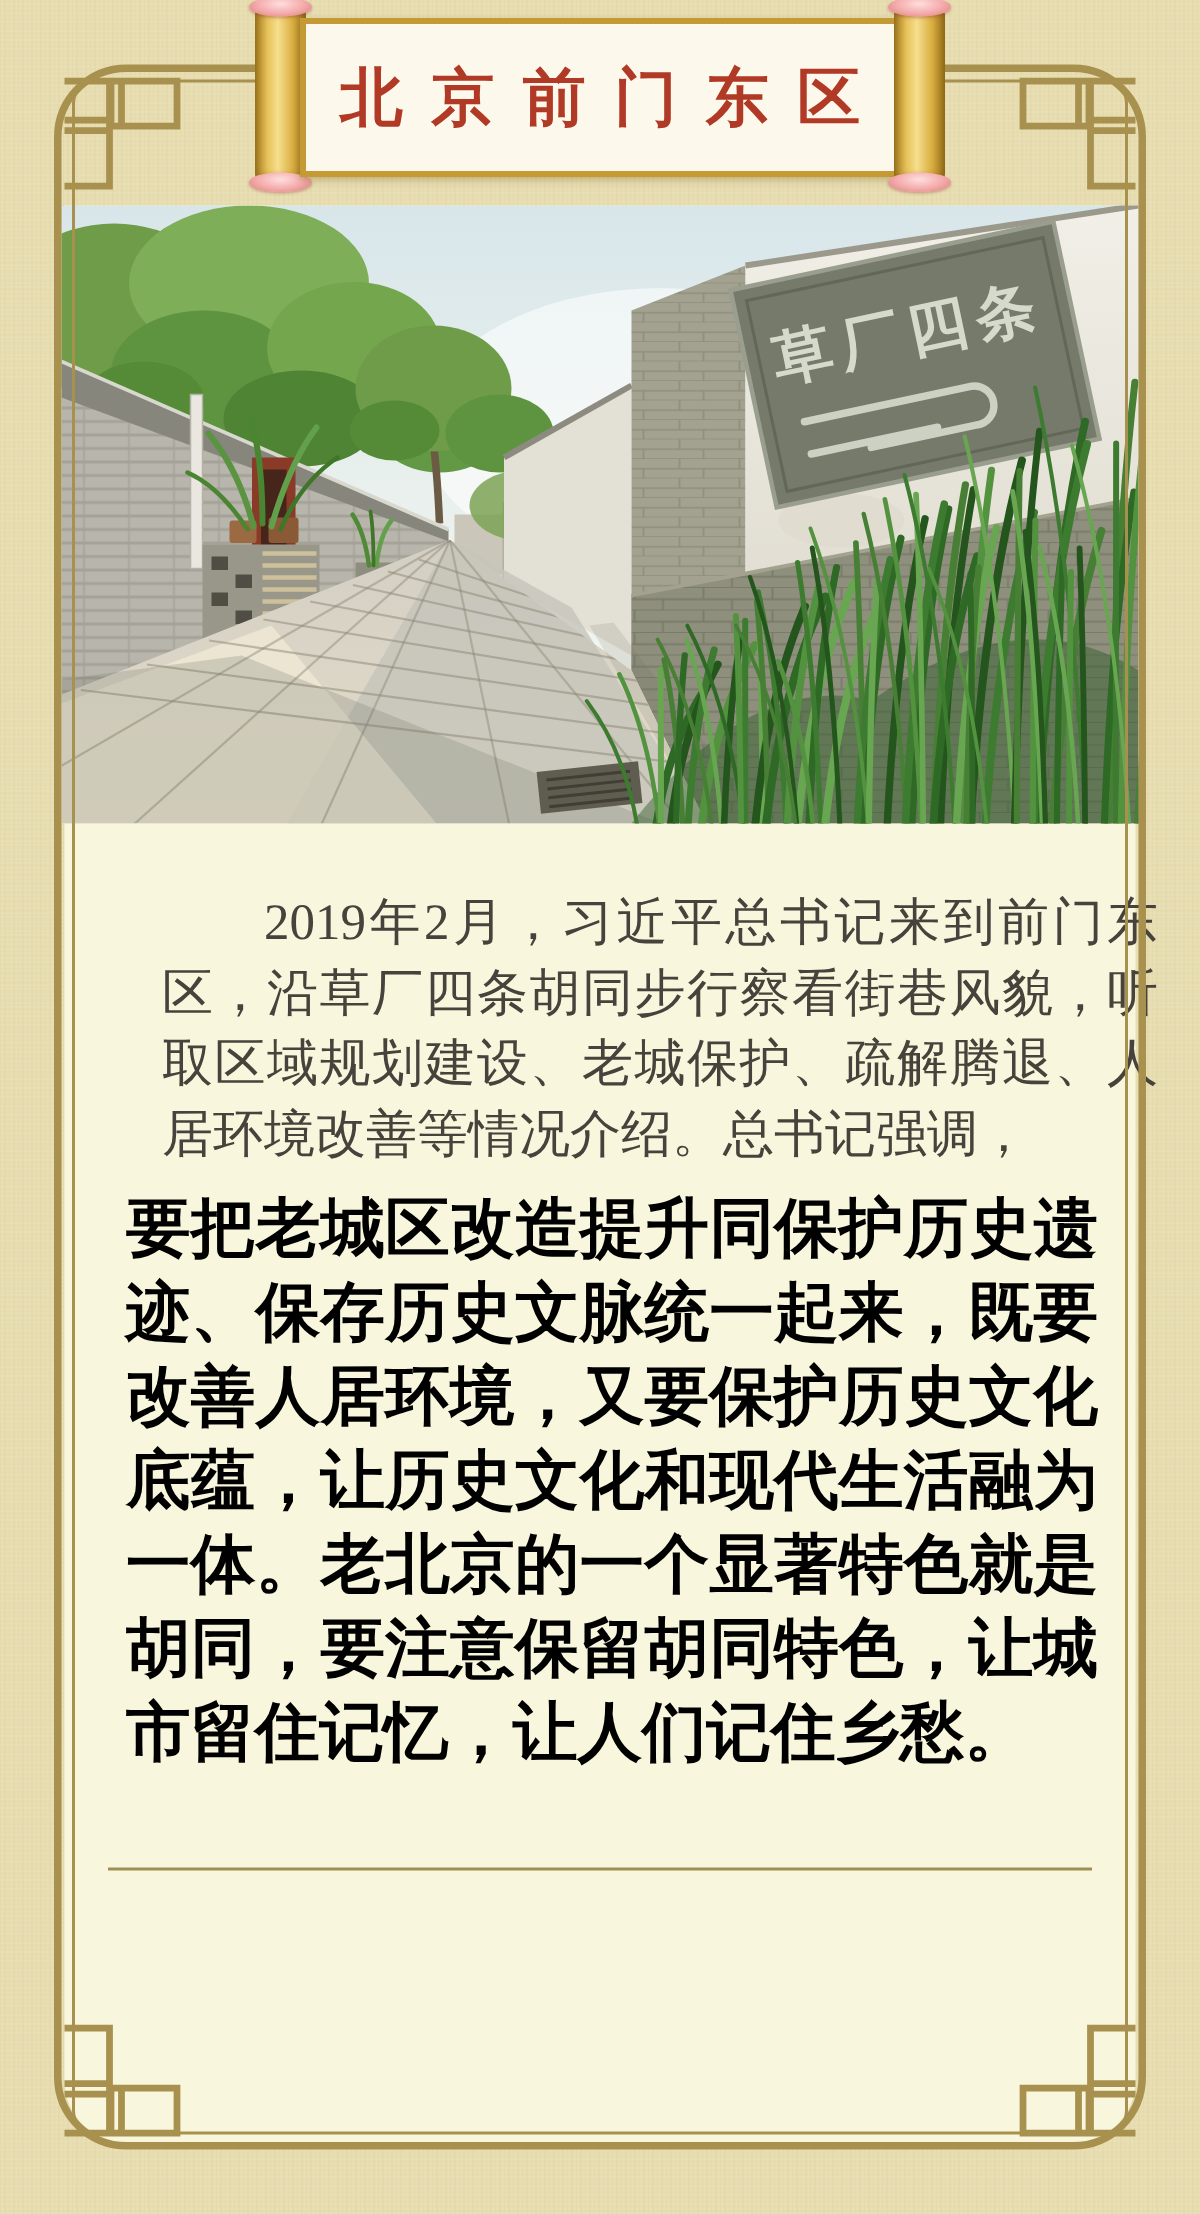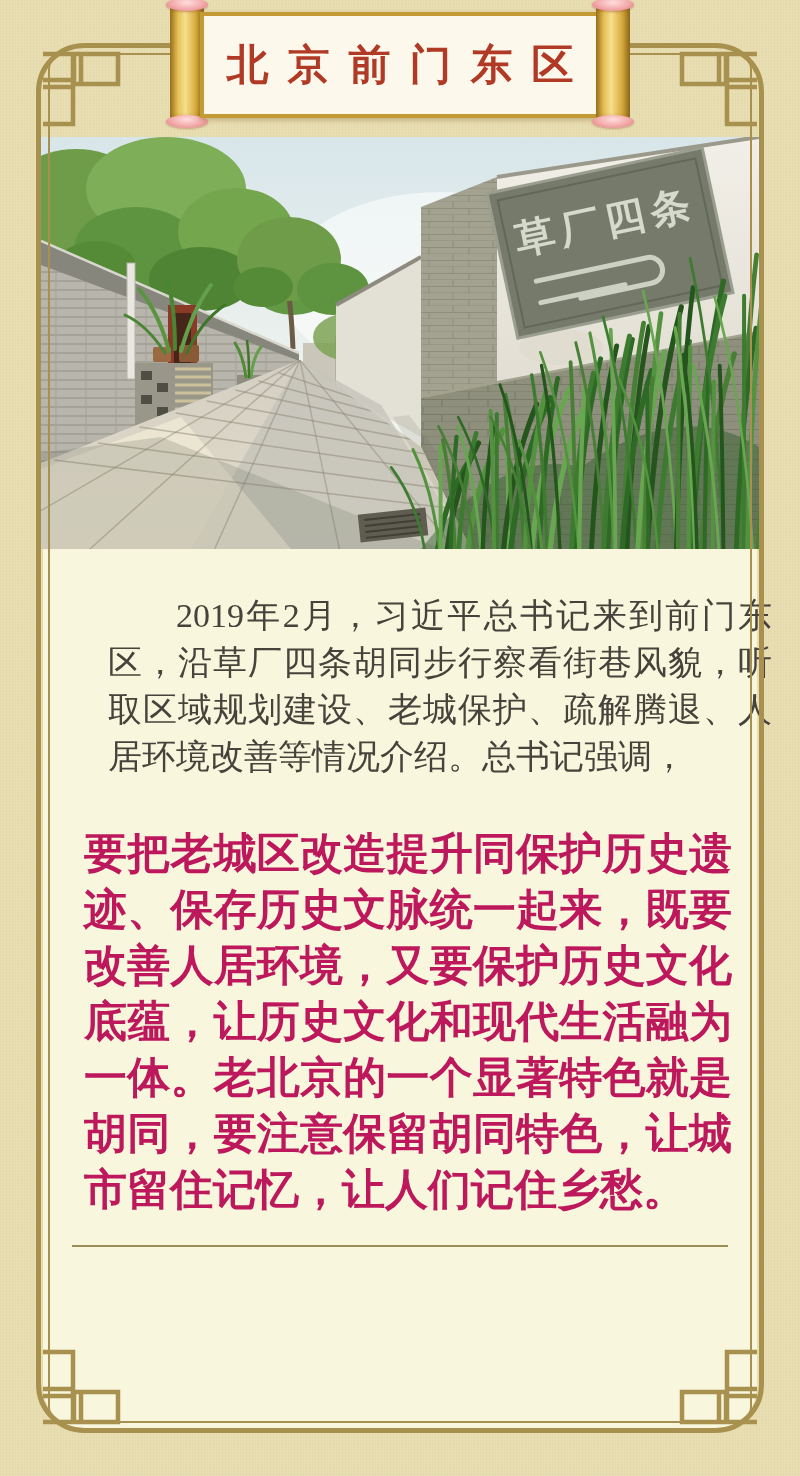--- a/index.html
+++ b/index.html
@@ -30,22 +30,22 @@
     background:#fdf8ec;border:4px solid #c49a35;box-sizing:border-box;
     box-shadow:0 2px 5px rgba(120,90,20,.35);
     display:flex;align-items:center;justify-content:center;}
   .banner-title{font-family:"Liberation Sans","DejaVu Sans",sans-serif;
     font-size:42px;font-weight:bold;color:#b13a26;
     letter-spacing:19px;margin-right:-19px;white-space:nowrap;}
   
   .intro{position:absolute;left:63px;top:592px;width:664px;z-index:2;
     font-size:34px;line-height:47px;color:#47433c;text-indent:2em;
     text-align:justify;margin-left:45px;}
-  .quote{position:absolute;left:84px;top:826px;width:648px;z-index:2;
-    font-size:43px;line-height:56px;font-weight:bold;color:#be185d;
+  .quote{position:absolute;left:84px;top:792px;width:648px;z-index:2;
+    font-size:43px;line-height:56px;font-weight:bold;color:#000000;
     text-align:justify;}
   .divider{position:absolute;left:72px;top:1245px;width:656px;height:0;
     border-top:2px solid #9c8f55;z-index:2;}
   .footer-text{position:absolute;left:130px;top:1282px;width:586px;z-index:2;
     font-size:30px;line-height:38px;font-style:italic;color:#8e813e;
     text-indent:2em;letter-spacing:.5px;}
 </style>
 </head>
 <body>
 

